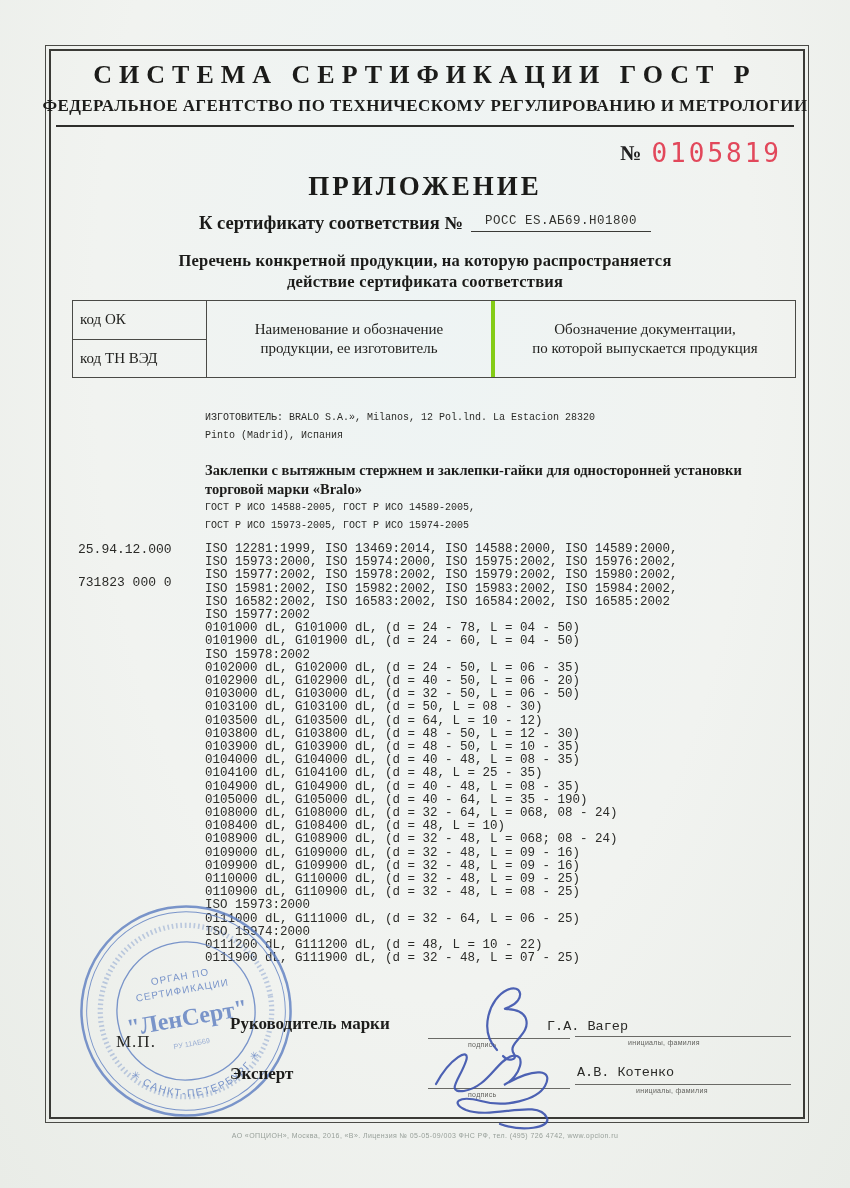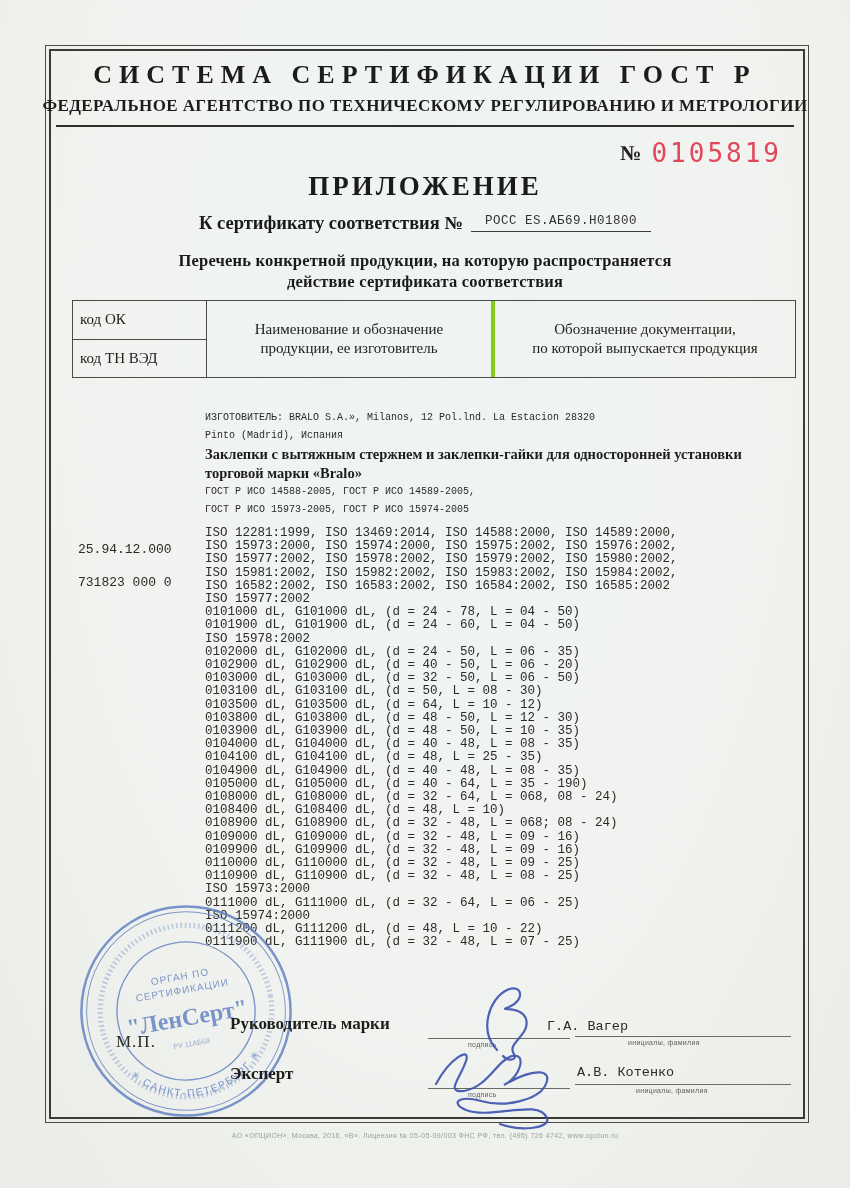--- a/index.html
+++ b/index.html
@@ -168,21 +168,21 @@
       <span>по которой выпускается продукция</span>
     </div>
   </div>
 
   <div class="code-ok">25.94.12.000</div>
   <div class="code-tnved">731823 000 0</div>
 
   <div class="body-text" id="body-text">
       <div class="ln-m">ИЗГОТОВИТЕЛЬ: BRALO S.A.», Milanos, 12 Pol.lnd. La Estacion 28320</div>
       <div class="ln-m">Pinto (Madrid), Испания</div>
-      <div class="ln-b" style="">Заклепки с вытяжным стержнем и заклепки-гайки для односторонней установки</div>
+      <div class="ln-b" style="margin-top: 16px;">Заклепки с вытяжным стержнем и заклепки-гайки для односторонней установки</div>
       <div class="ln-b">торговой марки «Bralo»</div>
       <div class="ln-m">ГОСТ Р ИСО 14588-2005, ГОСТ Р ИСО 14589-2005,</div>
       <div class="ln-m">ГОСТ Р ИСО 15973-2005, ГОСТ Р ИСО 15974-2005</div>
       <div class="ln-d" style="margin-top: 8px;">ISO 12281:1999, ISO 13469:2014, ISO 14588:2000, ISO 14589:2000,</div>
       <div class="ln-d">ISO 15973:2000, ISO 15974:2000, ISO 15975:2002, ISO 15976:2002,</div>
       <div class="ln-d">ISO 15977:2002, ISO 15978:2002, ISO 15979:2002, ISO 15980:2002,</div>
       <div class="ln-d">ISO 15981:2002, ISO 15982:2002, ISO 15983:2002, ISO 15984:2002,</div>
       <div class="ln-d">ISO 16582:2002, ISO 16583:2002, ISO 16584:2002, ISO 16585:2002</div>
       <div class="ln-d">ISO 15977:2002</div>
       <div class="ln-d">0101000 dL, G101000 dL, (d = 24 - 78, L = 04 - 50)</div>

